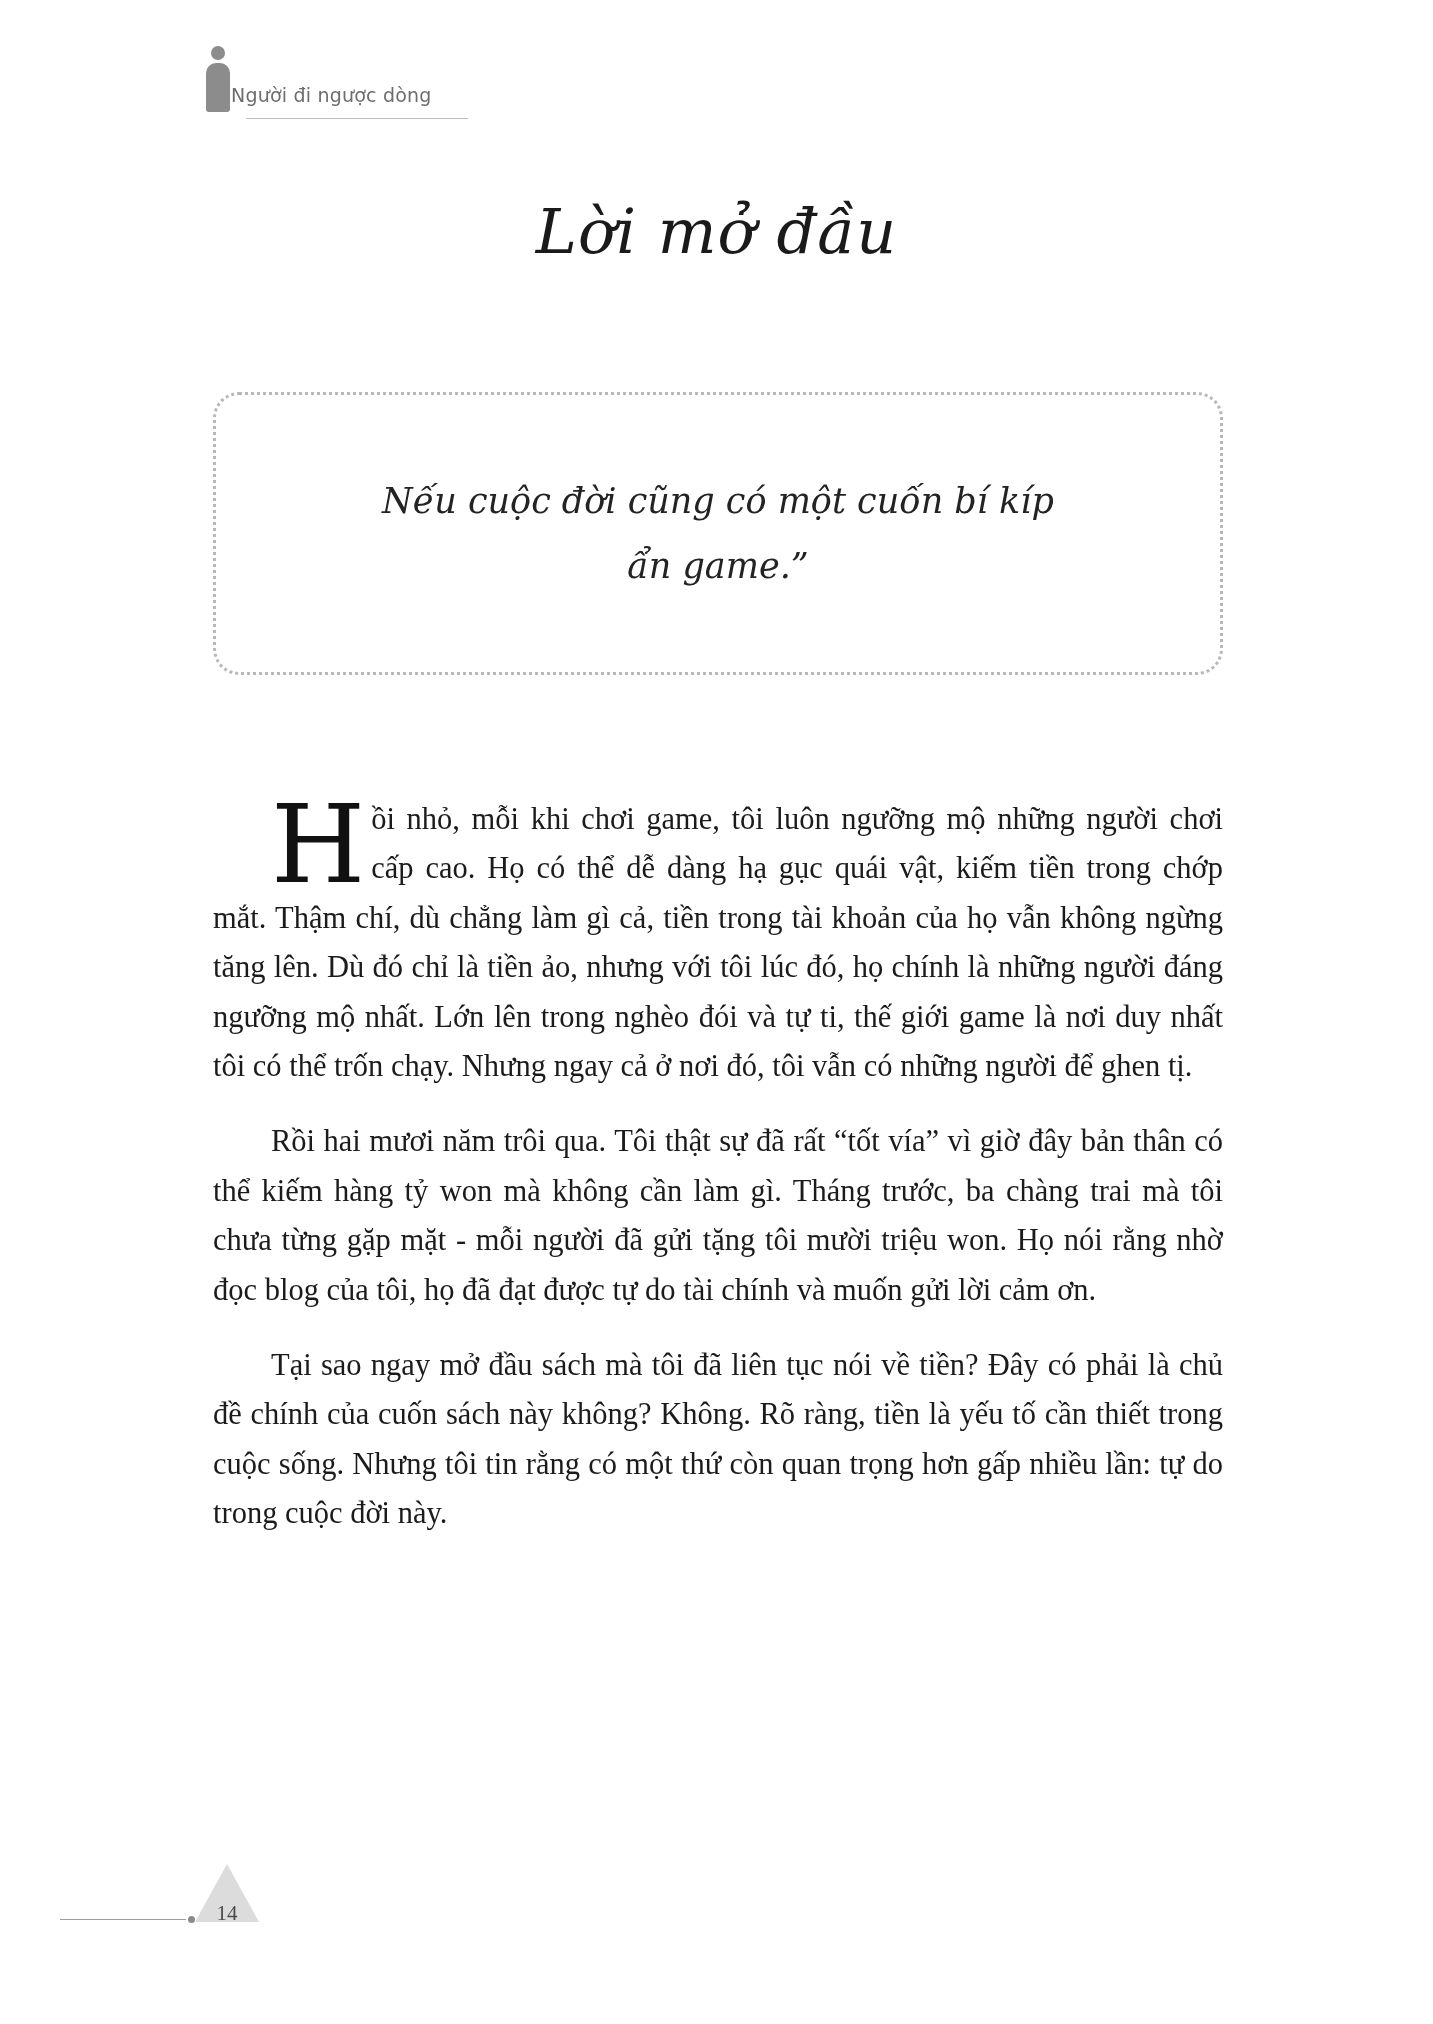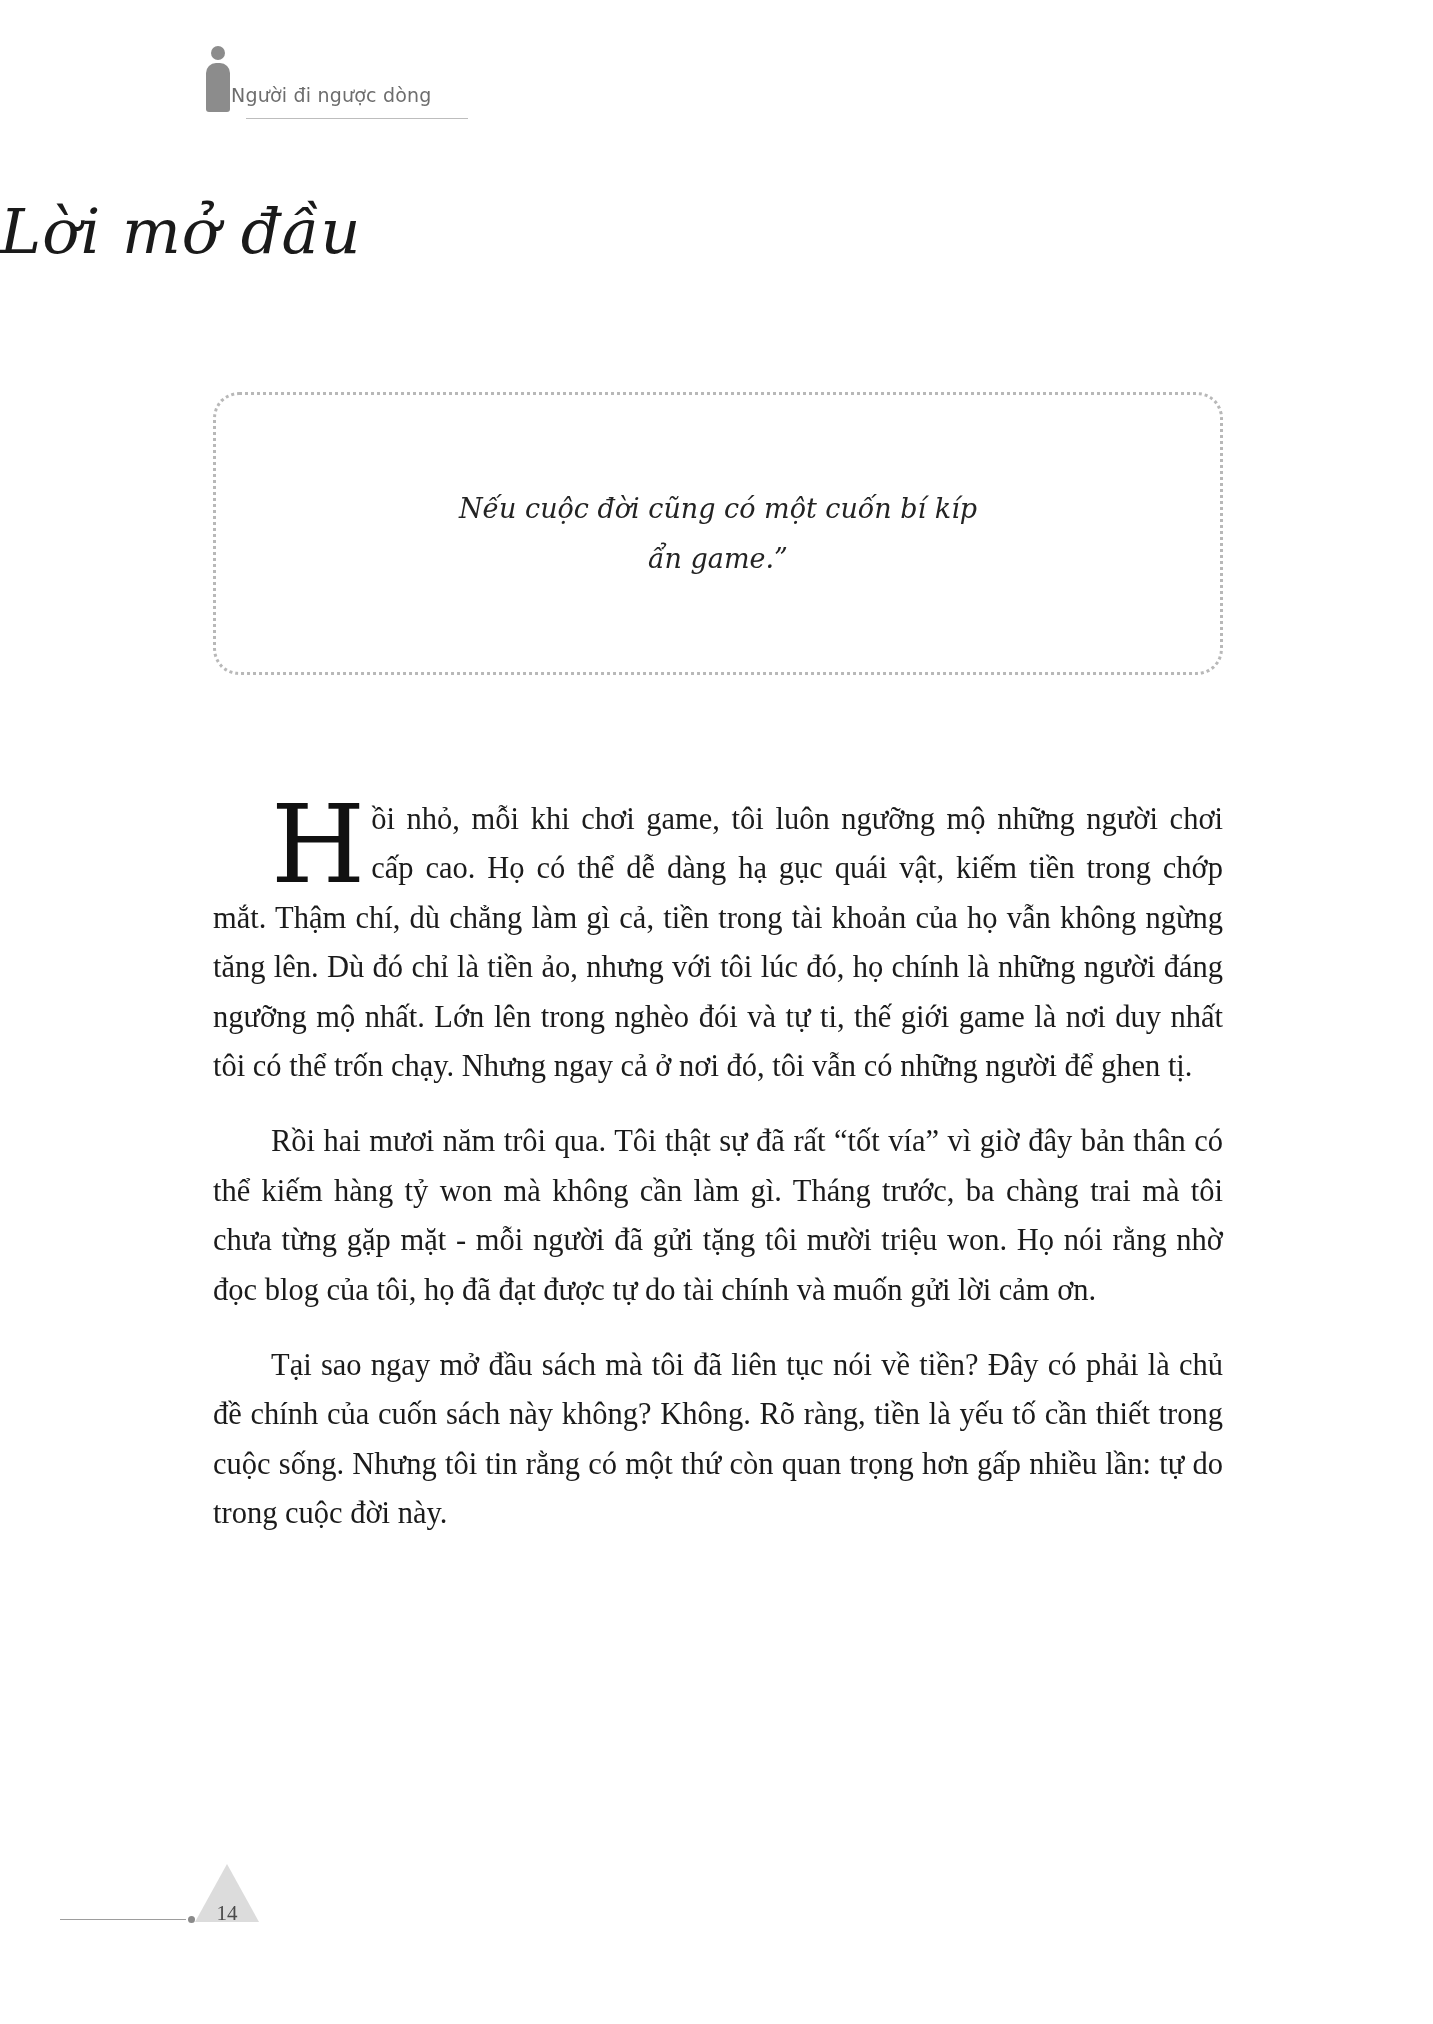--- a/index.html
+++ b/index.html
@@ -63,20 +63,21 @@
     height: 1px;
     background: #bdbdbd;
   }
 
   
   .title {
     position: absolute;
     left: 0;
     top: 195px;
     width: 1433px;
+    text-align: center;
     font-family: "DejaVu Serif", "Liberation Serif", serif;
     font-style: italic;
     font-size: 62px;
     color: #1a1a1a;
     letter-spacing: 1px;
   }
 
   
   .quote-box {
     position: absolute;
@@ -89,21 +90,21 @@
     box-sizing: border-box;
     display: flex;
     flex-direction: column;
     justify-content: center;
     align-items: center;
     padding: 0 54px;
   }
   .quote-line {
     font-family: "DejaVu Serif", "Liberation Serif", serif;
     font-style: italic;
-    font-size: 27px;
+    font-size: 35px;
     line-height: 1.85;
     color: #232323;
     text-align: center;
   }
 
   
   .body-text {
     position: absolute;
     left: 213px;
     top: 795px;

